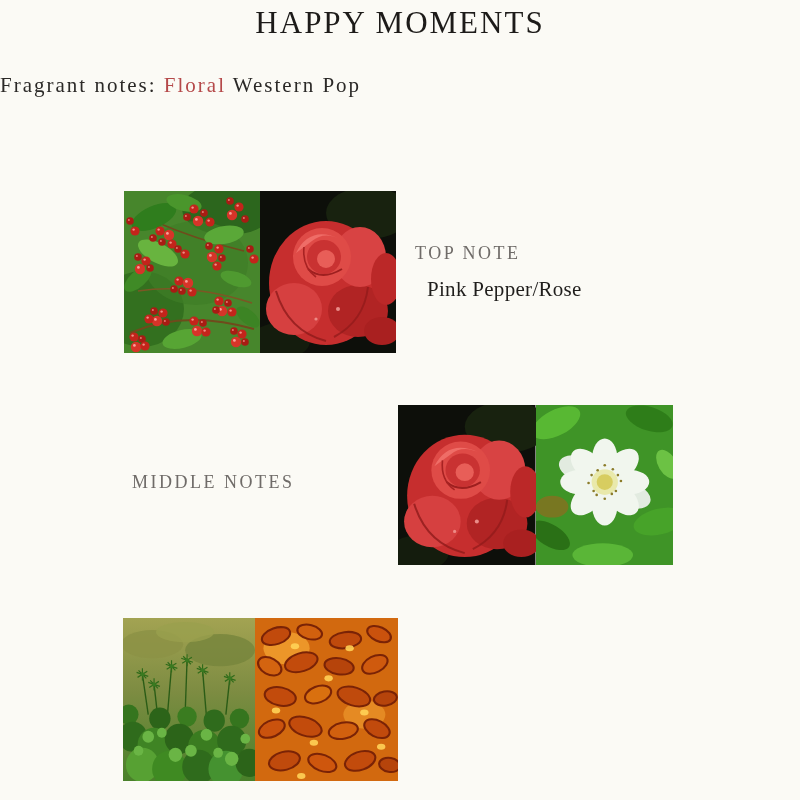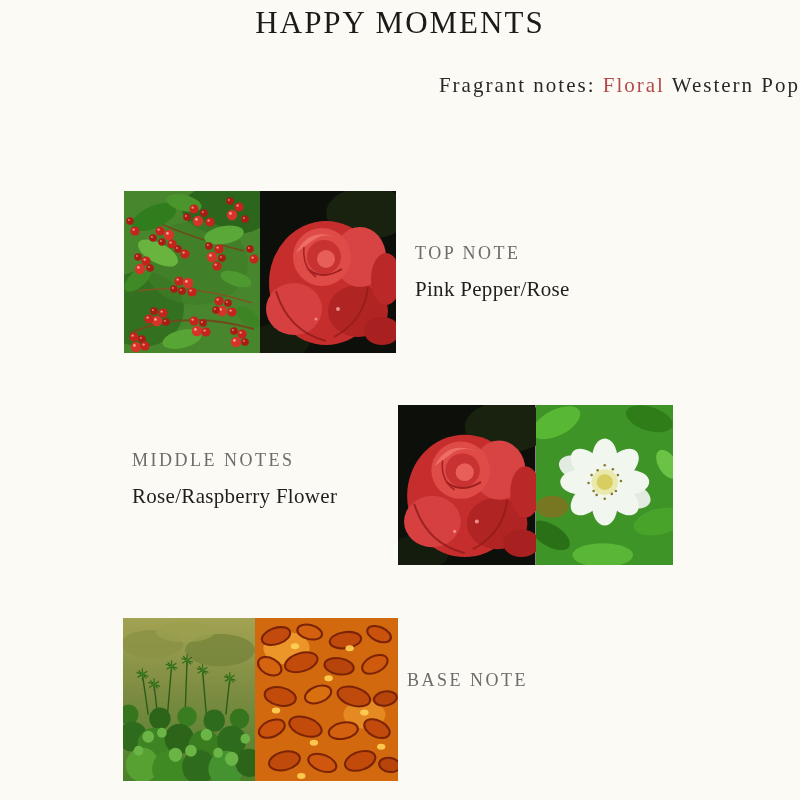--- a/index.html
+++ b/index.html
@@ -20,21 +20,21 @@
     font-size: 31px;
     font-weight: 500;
     letter-spacing: 2px;
     color: #1d1b19;
   }
   .subtitle {
     position: absolute;
     top: 73px; left: 0;
     width: 100%;
     margin: 0;
-    text-align: right;
+    text-align: left;
     font-size: 21px;
     letter-spacing: 2px;
     color: #2b2927;
   }
   .subtitle .hl { color: #b5494a; }
   .composite {
     position: absolute;
     display: flex;
     overflow: hidden;
   }
@@ -44,33 +44,33 @@
   #img-base { left: 123px; top: 618px; width: 275px; height: 163px; }
   #img-top svg, #img-mid svg { width: 50%; }
   #img-base svg.moss  { width: 48%; }
   #img-base svg.amber { width: 52%; }
   .textblock {
     position: absolute;
     width: 260px;
     text-align: left;
   }
   #tb-top  { left: 415px; top: 243px; }
-  #tb-mid  { left: 132px; top: 450px; }
+  #tb-mid  { left: 132px; top: 472px; }
   #tb-base { left: 407px; top: 670px; }
   .note-label {
     font-size: 18px;
     letter-spacing: 2.5px;
     color: #6f6b68;
     margin: 0 0 13px 0;
   }
   .note-value {
     font-size: 21px;
     letter-spacing: 0.3px;
     color: #201e1c;
-    margin: 0;
+    margin: 12px;
   }
   .defs-svg { position: absolute; width: 0; height: 0; }
 </style>
 </head>
 <body>
 
 <div class="canvas">
 
   <h1 class="title">HAPPY MOMENTS</h1>
 
@@ -319,36 +319,34 @@
         <use href="#art-rose"></use>
       </svg>
   </div>
   <div class="textblock" id="tb-top">
     <p class="note-label">TOP NOTE</p>
     <p class="note-value">Pink Pepper/Rose</p>
   </div>
 
   <div class="textblock" id="tb-mid">
     <p class="note-label">MIDDLE NOTES</p>
-    <p class="note-value">Rose/Raspberry Flower</p>
   </div>
   <div class="composite" id="img-mid">
     <svg viewBox="0 0 136 162" preserveAspectRatio="none">
         <use href="#art-rose"></use>
       </svg>
     <svg viewBox="0 0 136 162" preserveAspectRatio="none">
         <use href="#art-raspberry"></use>
       </svg>
   </div>
 
   <div class="composite" id="img-base">
     <svg class="moss" viewBox="0 0 136 162" preserveAspectRatio="none">
         <use href="#art-papyrus"></use>
       </svg>
     <svg class="amber" viewBox="0 0 136 162" preserveAspectRatio="none">
         <use href="#art-amber"></use>
       </svg>
   </div>
   <div class="textblock" id="tb-base">
-    <p class="note-label">BASE NOTE</p>
   </div>
 
 </div>
 
 </body></html>

